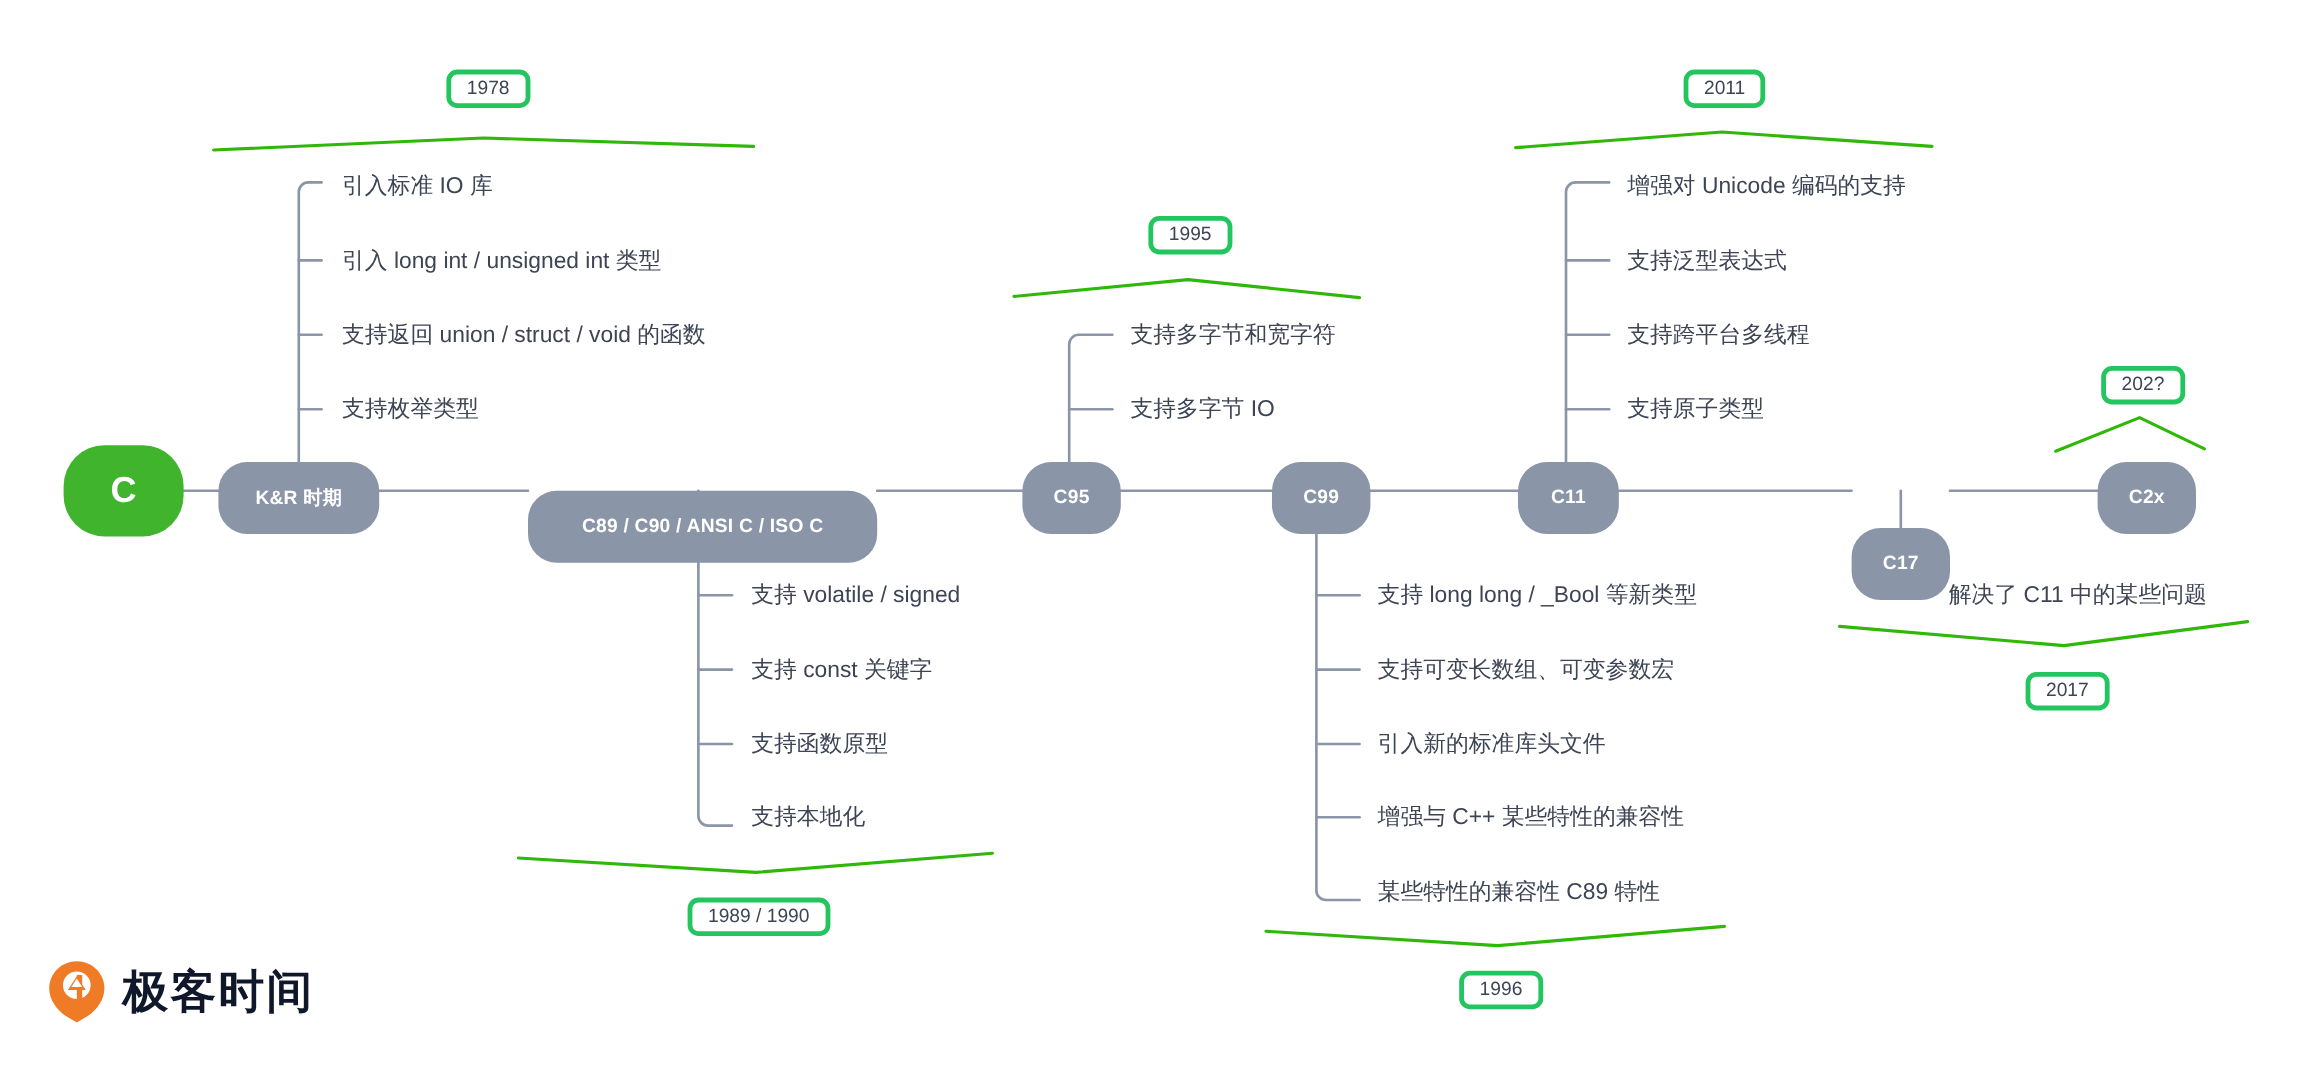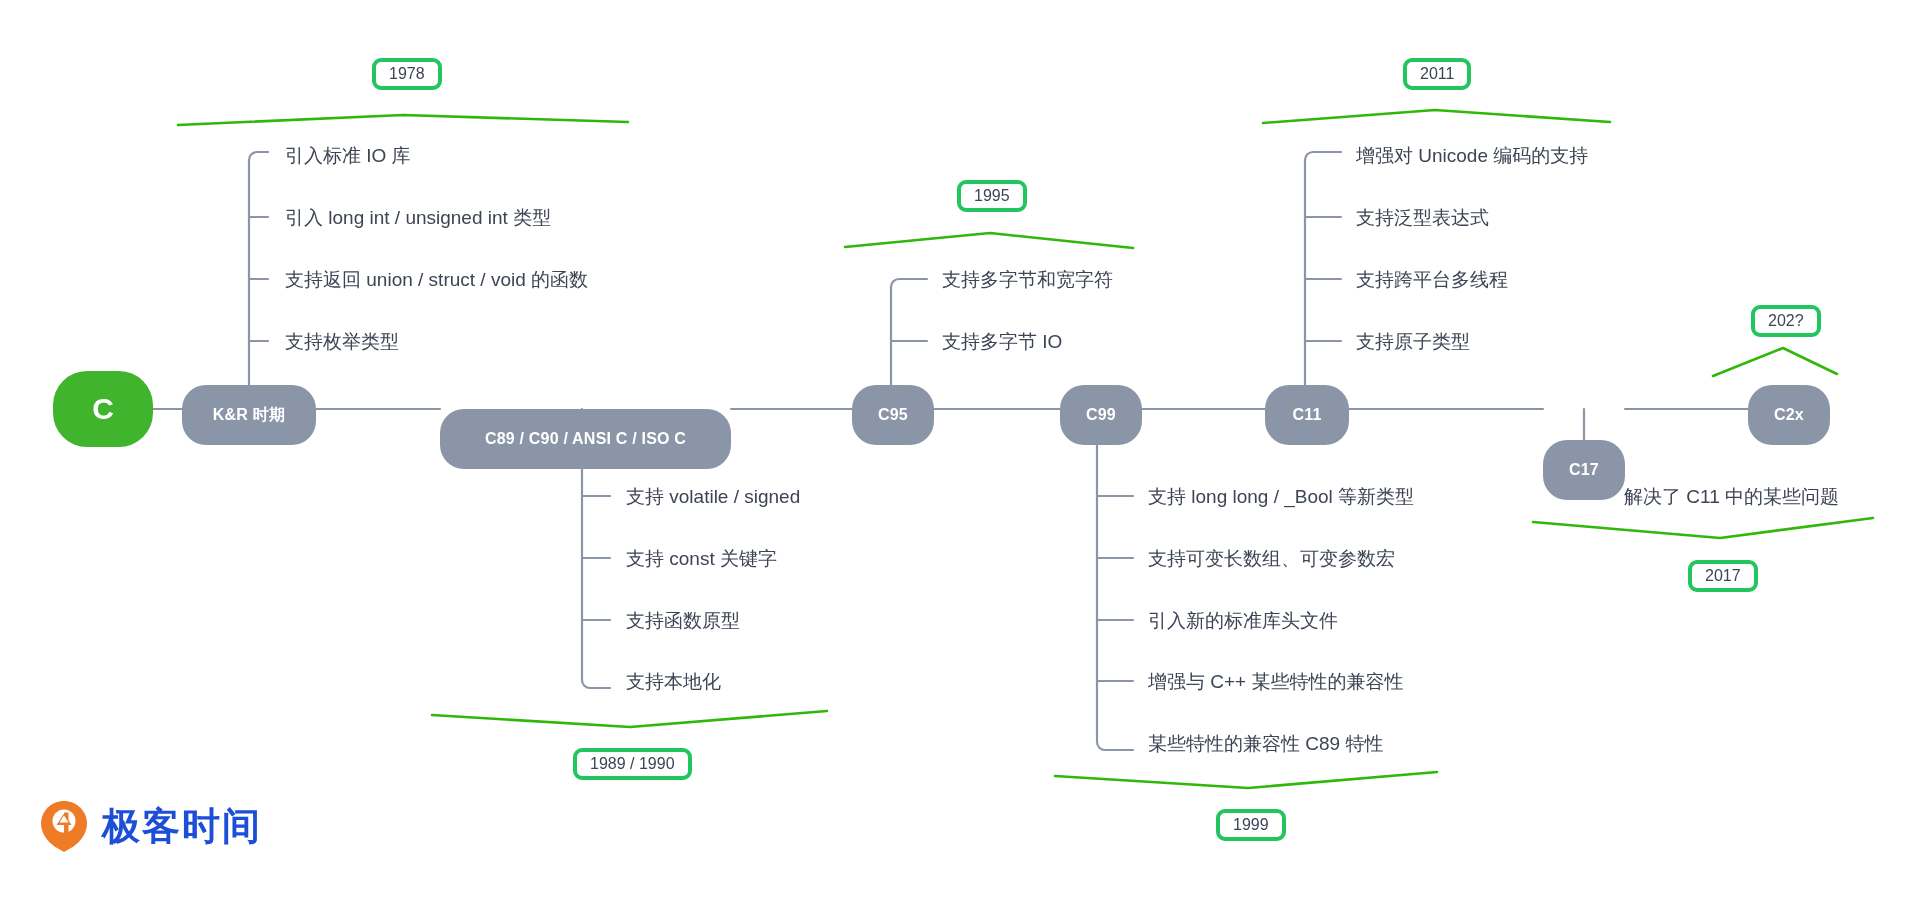--- a/index.html
+++ b/index.html
@@ -92,21 +92,21 @@
   }
   #logo .mark {
     position: relative;
     width: 48px;
     height: 52px;
   }
   #logo .mark svg { display: block; }
   #logo .wordmark {
     font-size: 38px;
     font-weight: bold;
-    color: #1d4ed8;
+    color: #0f172a;
     letter-spacing: 2px;
     font-family: "DejaVu Sans", "Liberation Sans", sans-serif;
   }
 </style>
 </head>
 <body>
 
 <div id="stage">
 
   <svg id="wires" viewBox="0 0 1920 898" xmlns="http://www.w3.org/2000/svg">
@@ -196,21 +196,21 @@
 
   <div class="year-badge" style="left:573px; top:748px;">
     <span>1989 / 1990</span>
   </div>
 
   <div class="year-badge" style="left:957px; top:180px;">
     <span>1995</span>
   </div>
 
   <div class="year-badge" style="left:1216px; top:809px;">
-    <span>1999</span>
+    <span>1996</span>
   </div>
 
   <div class="year-badge" style="left:1403px; top:58px;">
     <span>2011</span>
   </div>
 
   <div class="year-badge" style="left:1688px; top:560px;">
     <span>2017</span>
   </div>
 

